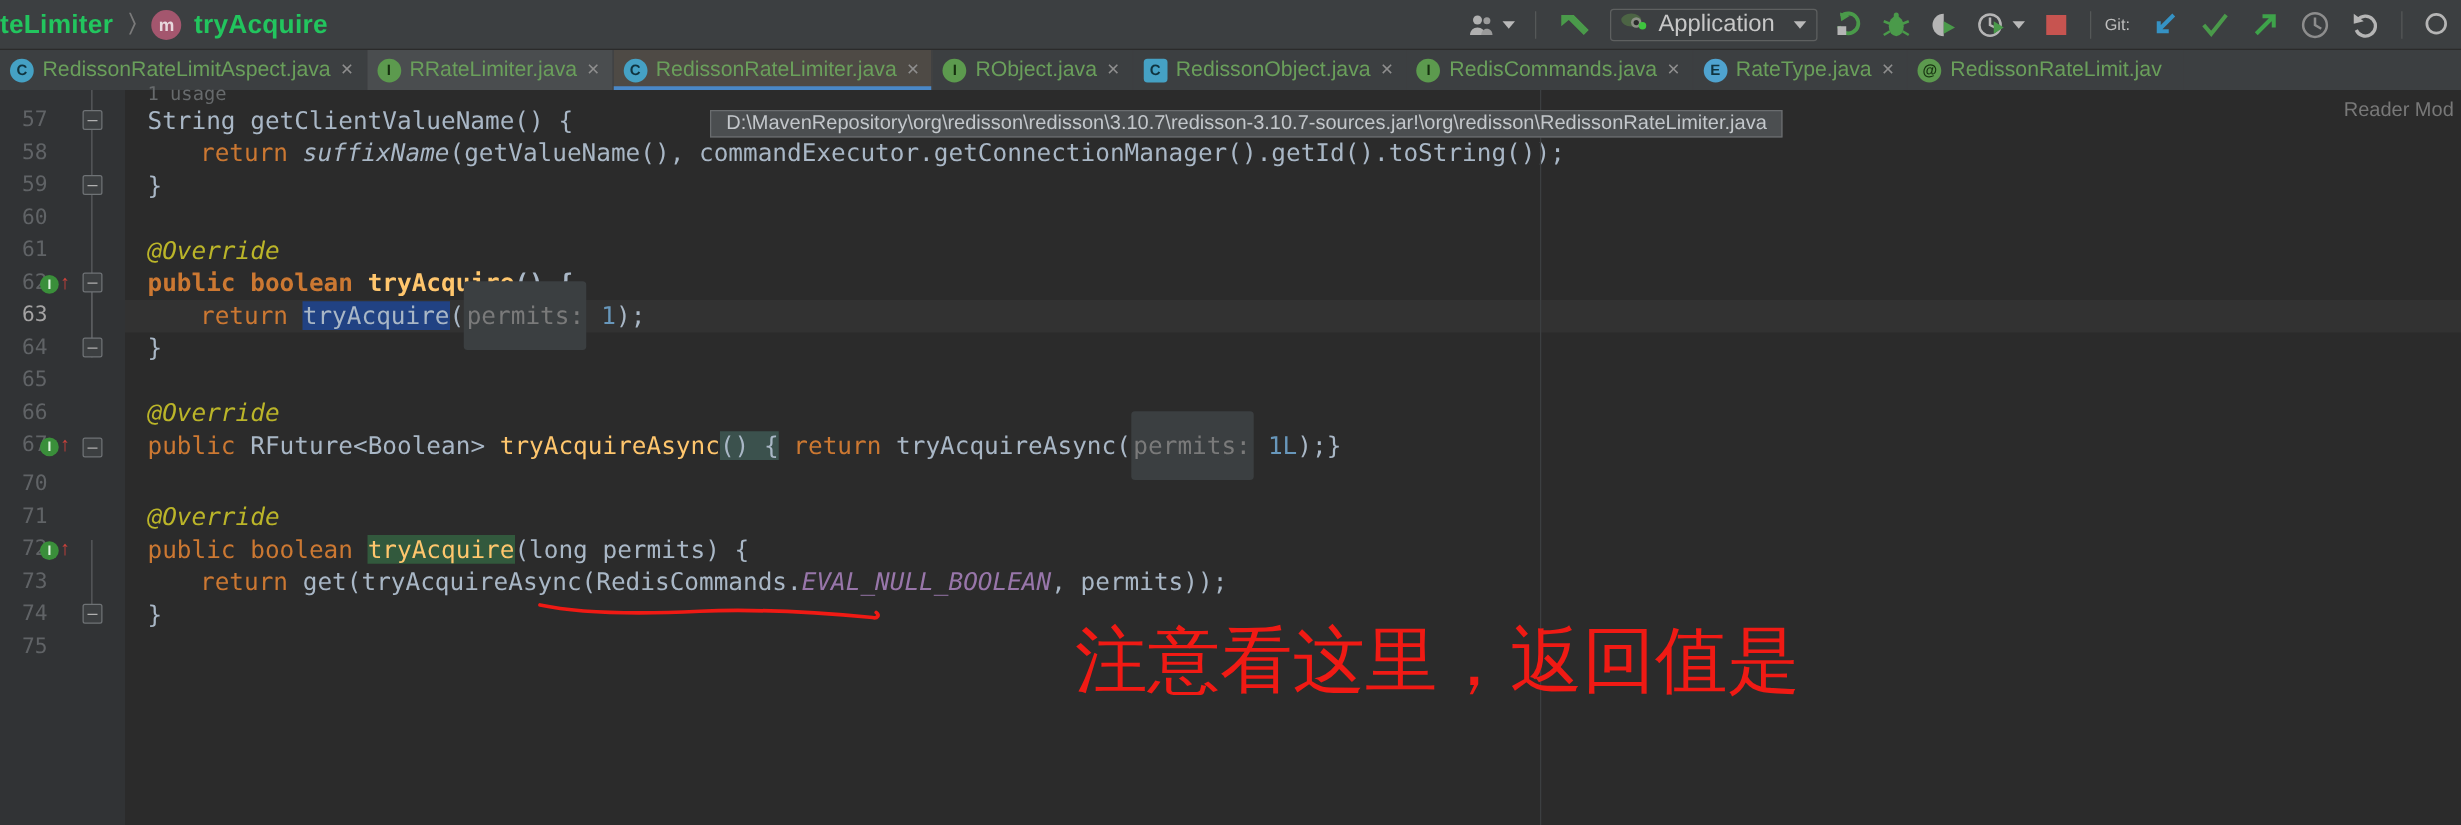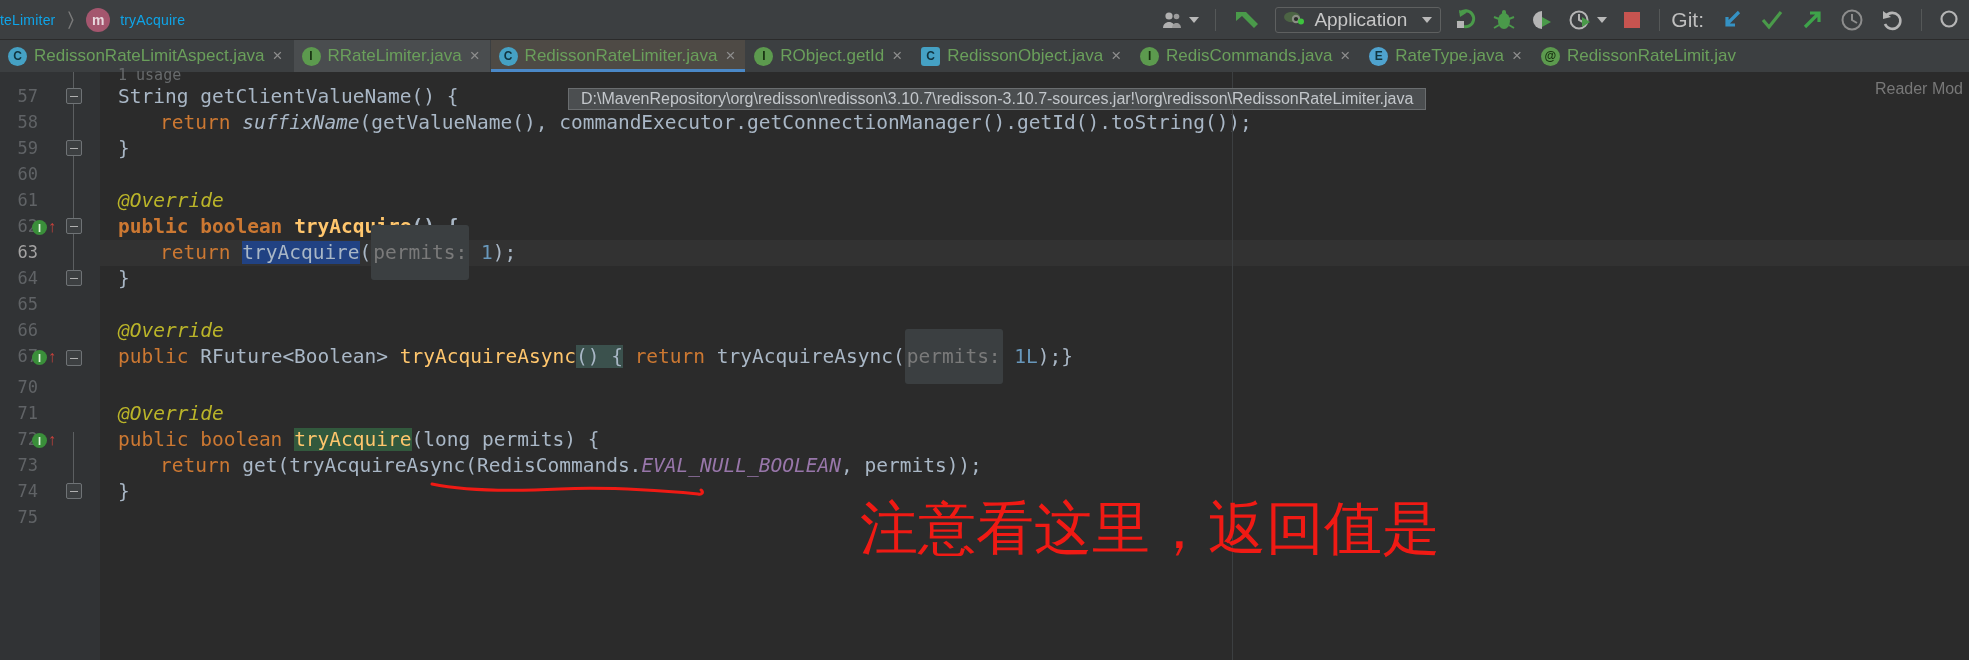--- a/index.html
+++ b/index.html
@@ -9,39 +9,39 @@
     font-family:"Liberation Sans", sans-serif;
     -webkit-font-smoothing:antialiased;
   }
   
   #toolbar{
     position:absolute; left:0; top:0; width:1969px; height:40px;
     background:#3c3f41; display:flex; align-items:center;
     border-bottom:1px solid #2b2b2b;
   }
   .nav-crumbs{ display:flex; align-items:center; height:100%; padding-left:0px; }
-  .crumb-text{ color:#0ea5e9; font-size:14px; letter-spacing:.2px; }
+  .crumb-text{ color:#22c55e; font-size:21px; letter-spacing:.2px;font-weight:bold; }
   .crumb-sep{ color:#7a7a7a; font-size:20px; margin:0 12px; }
   .m-badge{
     width:24px;height:24px;border-radius:50%;
     background:#a4566e; color:#e8d7dd; font-size:14px;
     display:inline-flex;align-items:center;justify-content:center;
     font-weight:bold; margin-right:10px;
   }
   .tb-right{ margin-left:auto; display:flex; align-items:center; height:100%; padding-right:0; }
   .tb-item{ display:flex; align-items:center; justify-content:center; height:40px; padding:0 7px; }
   .tb-sep{ width:1px; height:22px; background:#555858; margin:0 9px; }
   .caret{ width:0;height:0;border-left:5px solid transparent;border-right:5px solid transparent;border-top:6px solid #b9b9b9; margin-left:5px;}
   .run-config{
     display:flex;align-items:center;height:26px;
     border:1px solid #5e6060; border-radius:3px;
     padding:0 8px 0 6px; background:#3c3f41; margin:0 6px;
   }
   .run-config .label{ color:#c7c7c7; font-size:19px; margin:0 10px 0 8px; }
-  .git-label{ color:#bfbfbf; font-size:21px; margin:0 8px 0 2px; }
+  .git-label{ color:#bfbfbf; font-size:13px; margin:0 8px 0 2px; }
 
   
   #tabs{
     position:absolute; left:0; top:40px; width:1969px; height:32px;
     background:#3c3f41; display:flex; align-items:stretch;
     overflow:hidden;
   }
   .tab{
     display:flex; align-items:center; padding:0 10px 0 8px;
     font-size:17px; color:#6a9f5b; white-space:nowrap;
@@ -259,21 +259,21 @@
     <span class="tlabel">RRateLimiter.java</span>
     <span class="tclose">×</span>
   </div>
   <div class="tab selected">
     <span class="ficon c">C</span>
     <span class="tlabel">RedissonRateLimiter.java</span>
     <span class="tclose">×</span>
   </div>
   <div class="tab">
     <span class="ficon i">I</span>
-    <span class="tlabel">RObject.getId</span>
+    <span class="tlabel">RObject.java</span>
     <span class="tclose">×</span>
   </div>
   <div class="tab">
     <span class="ficon cb">C</span>
     <span class="tlabel">RedissonObject.java</span>
     <span class="tclose">×</span>
   </div>
   <div class="tab">
     <span class="ficon i">I</span>
     <span class="tlabel">RedisCommands.java</span>

